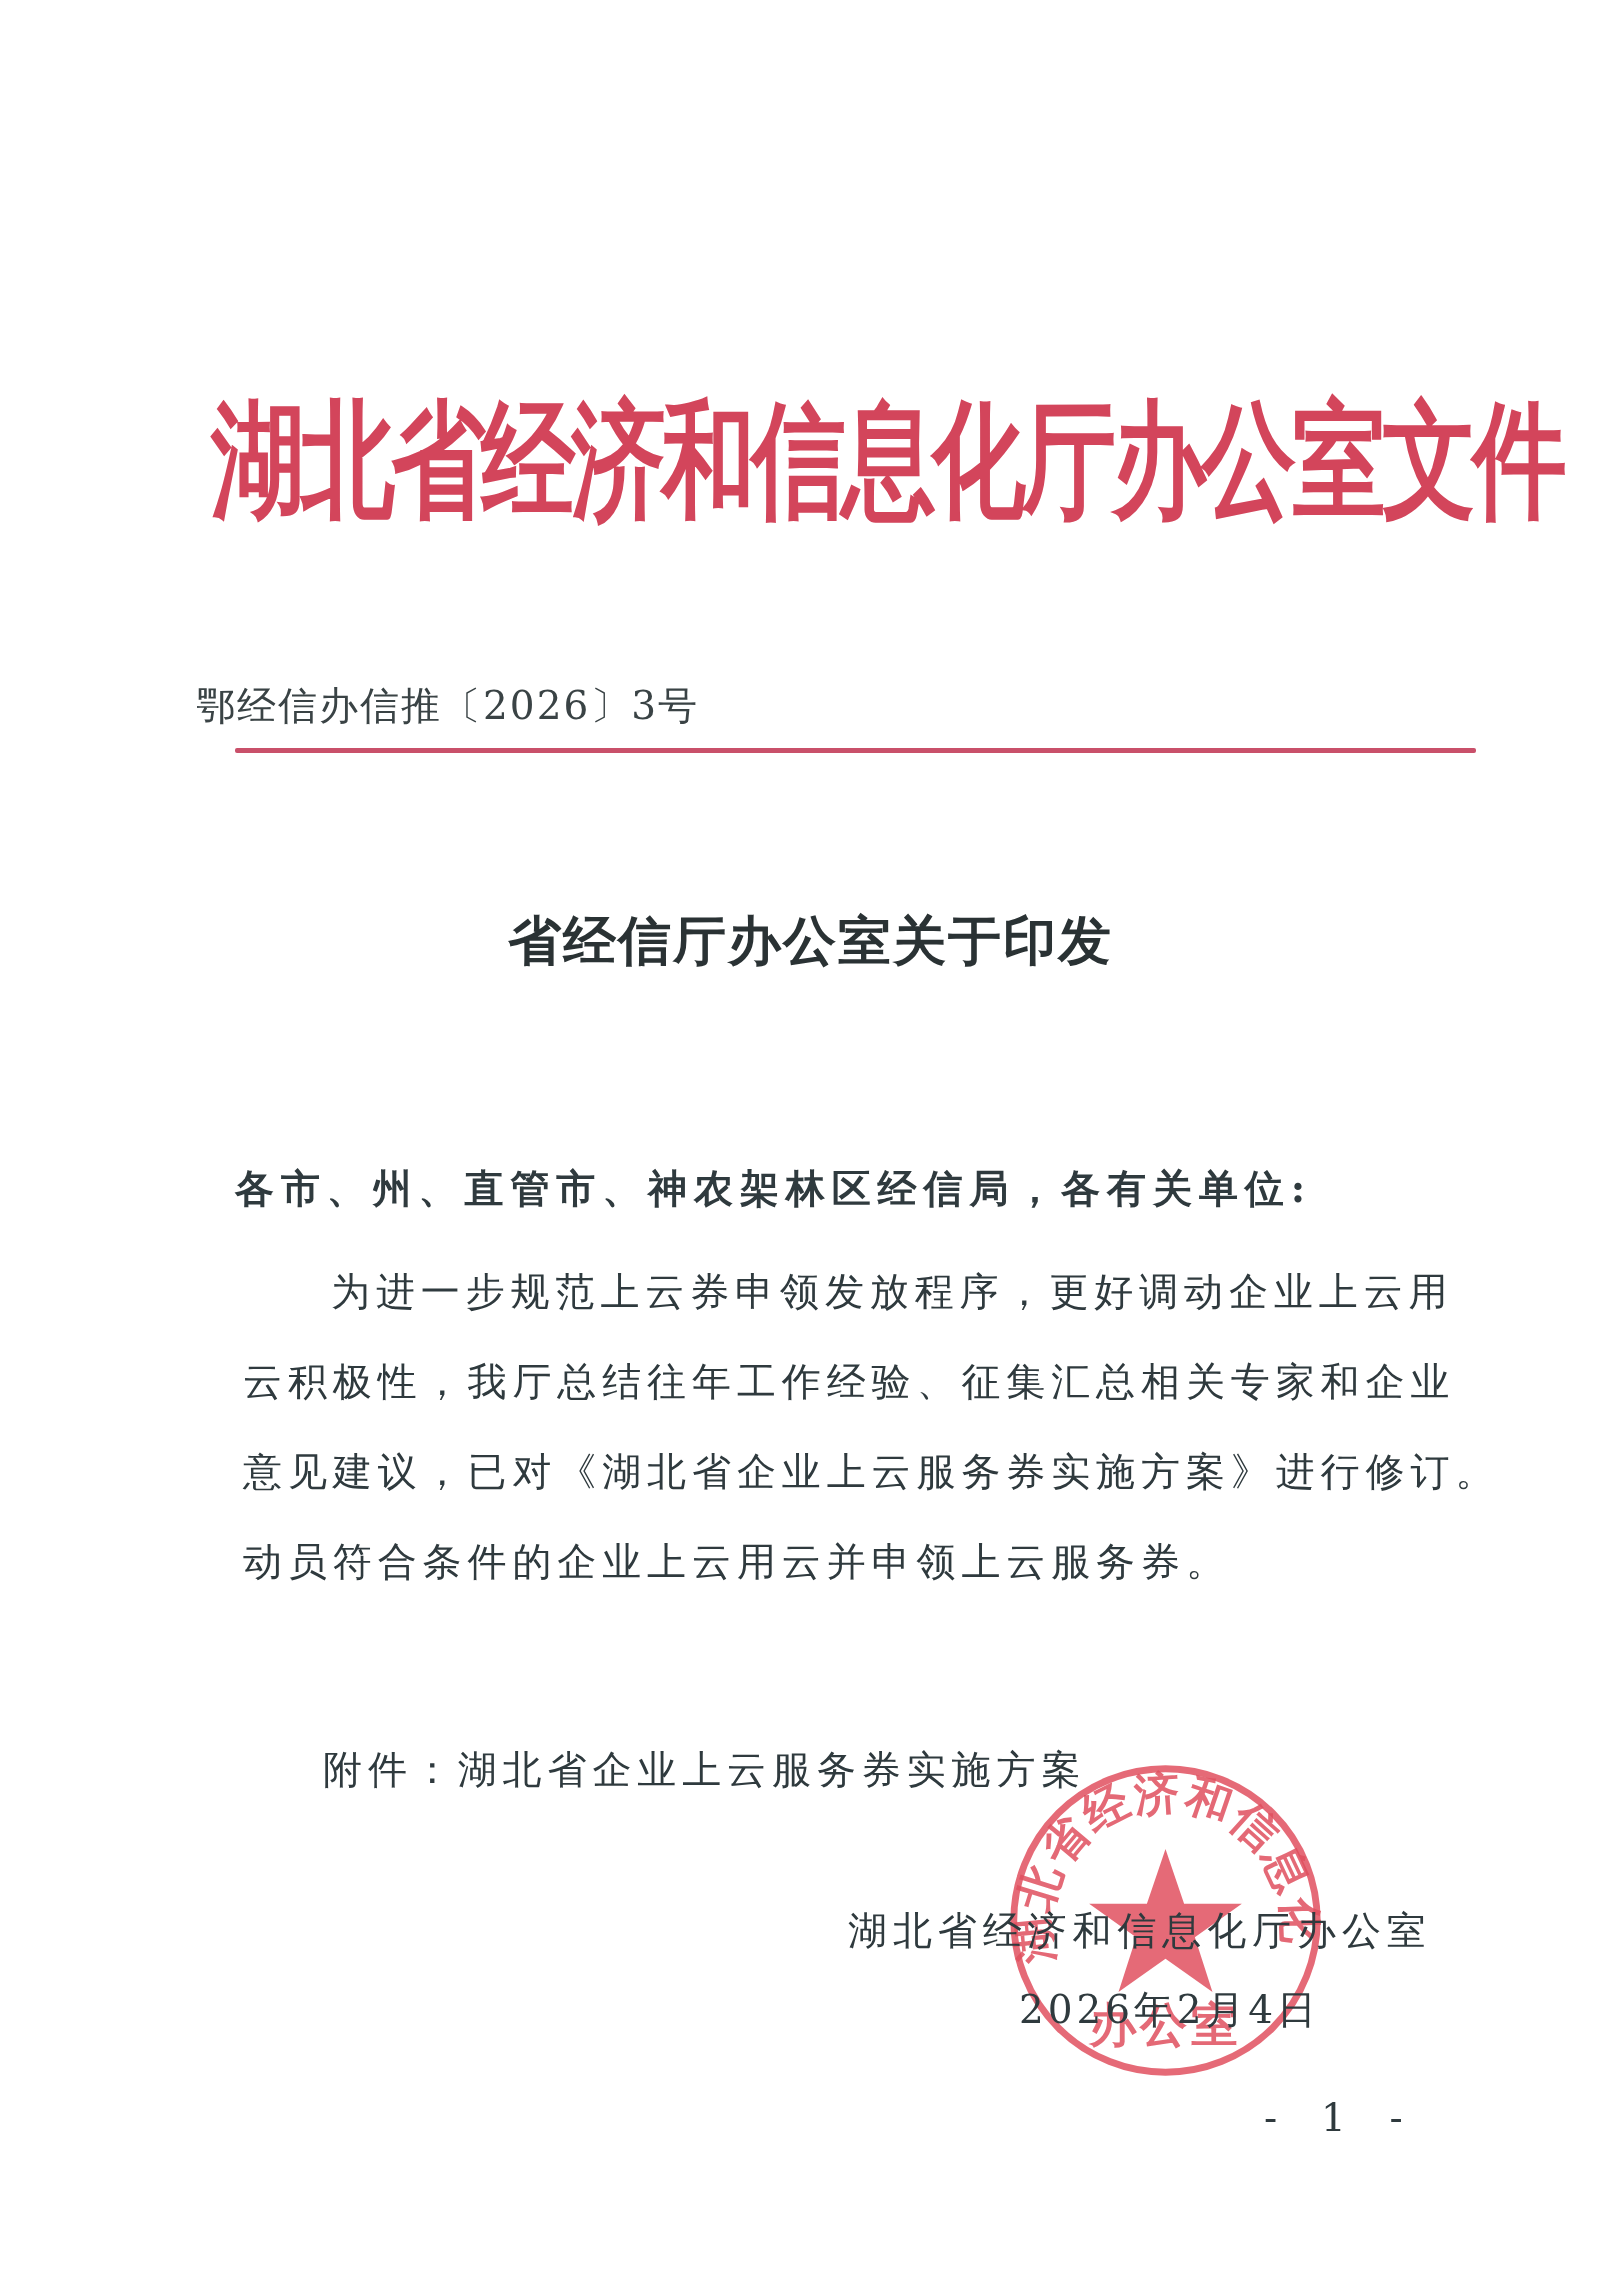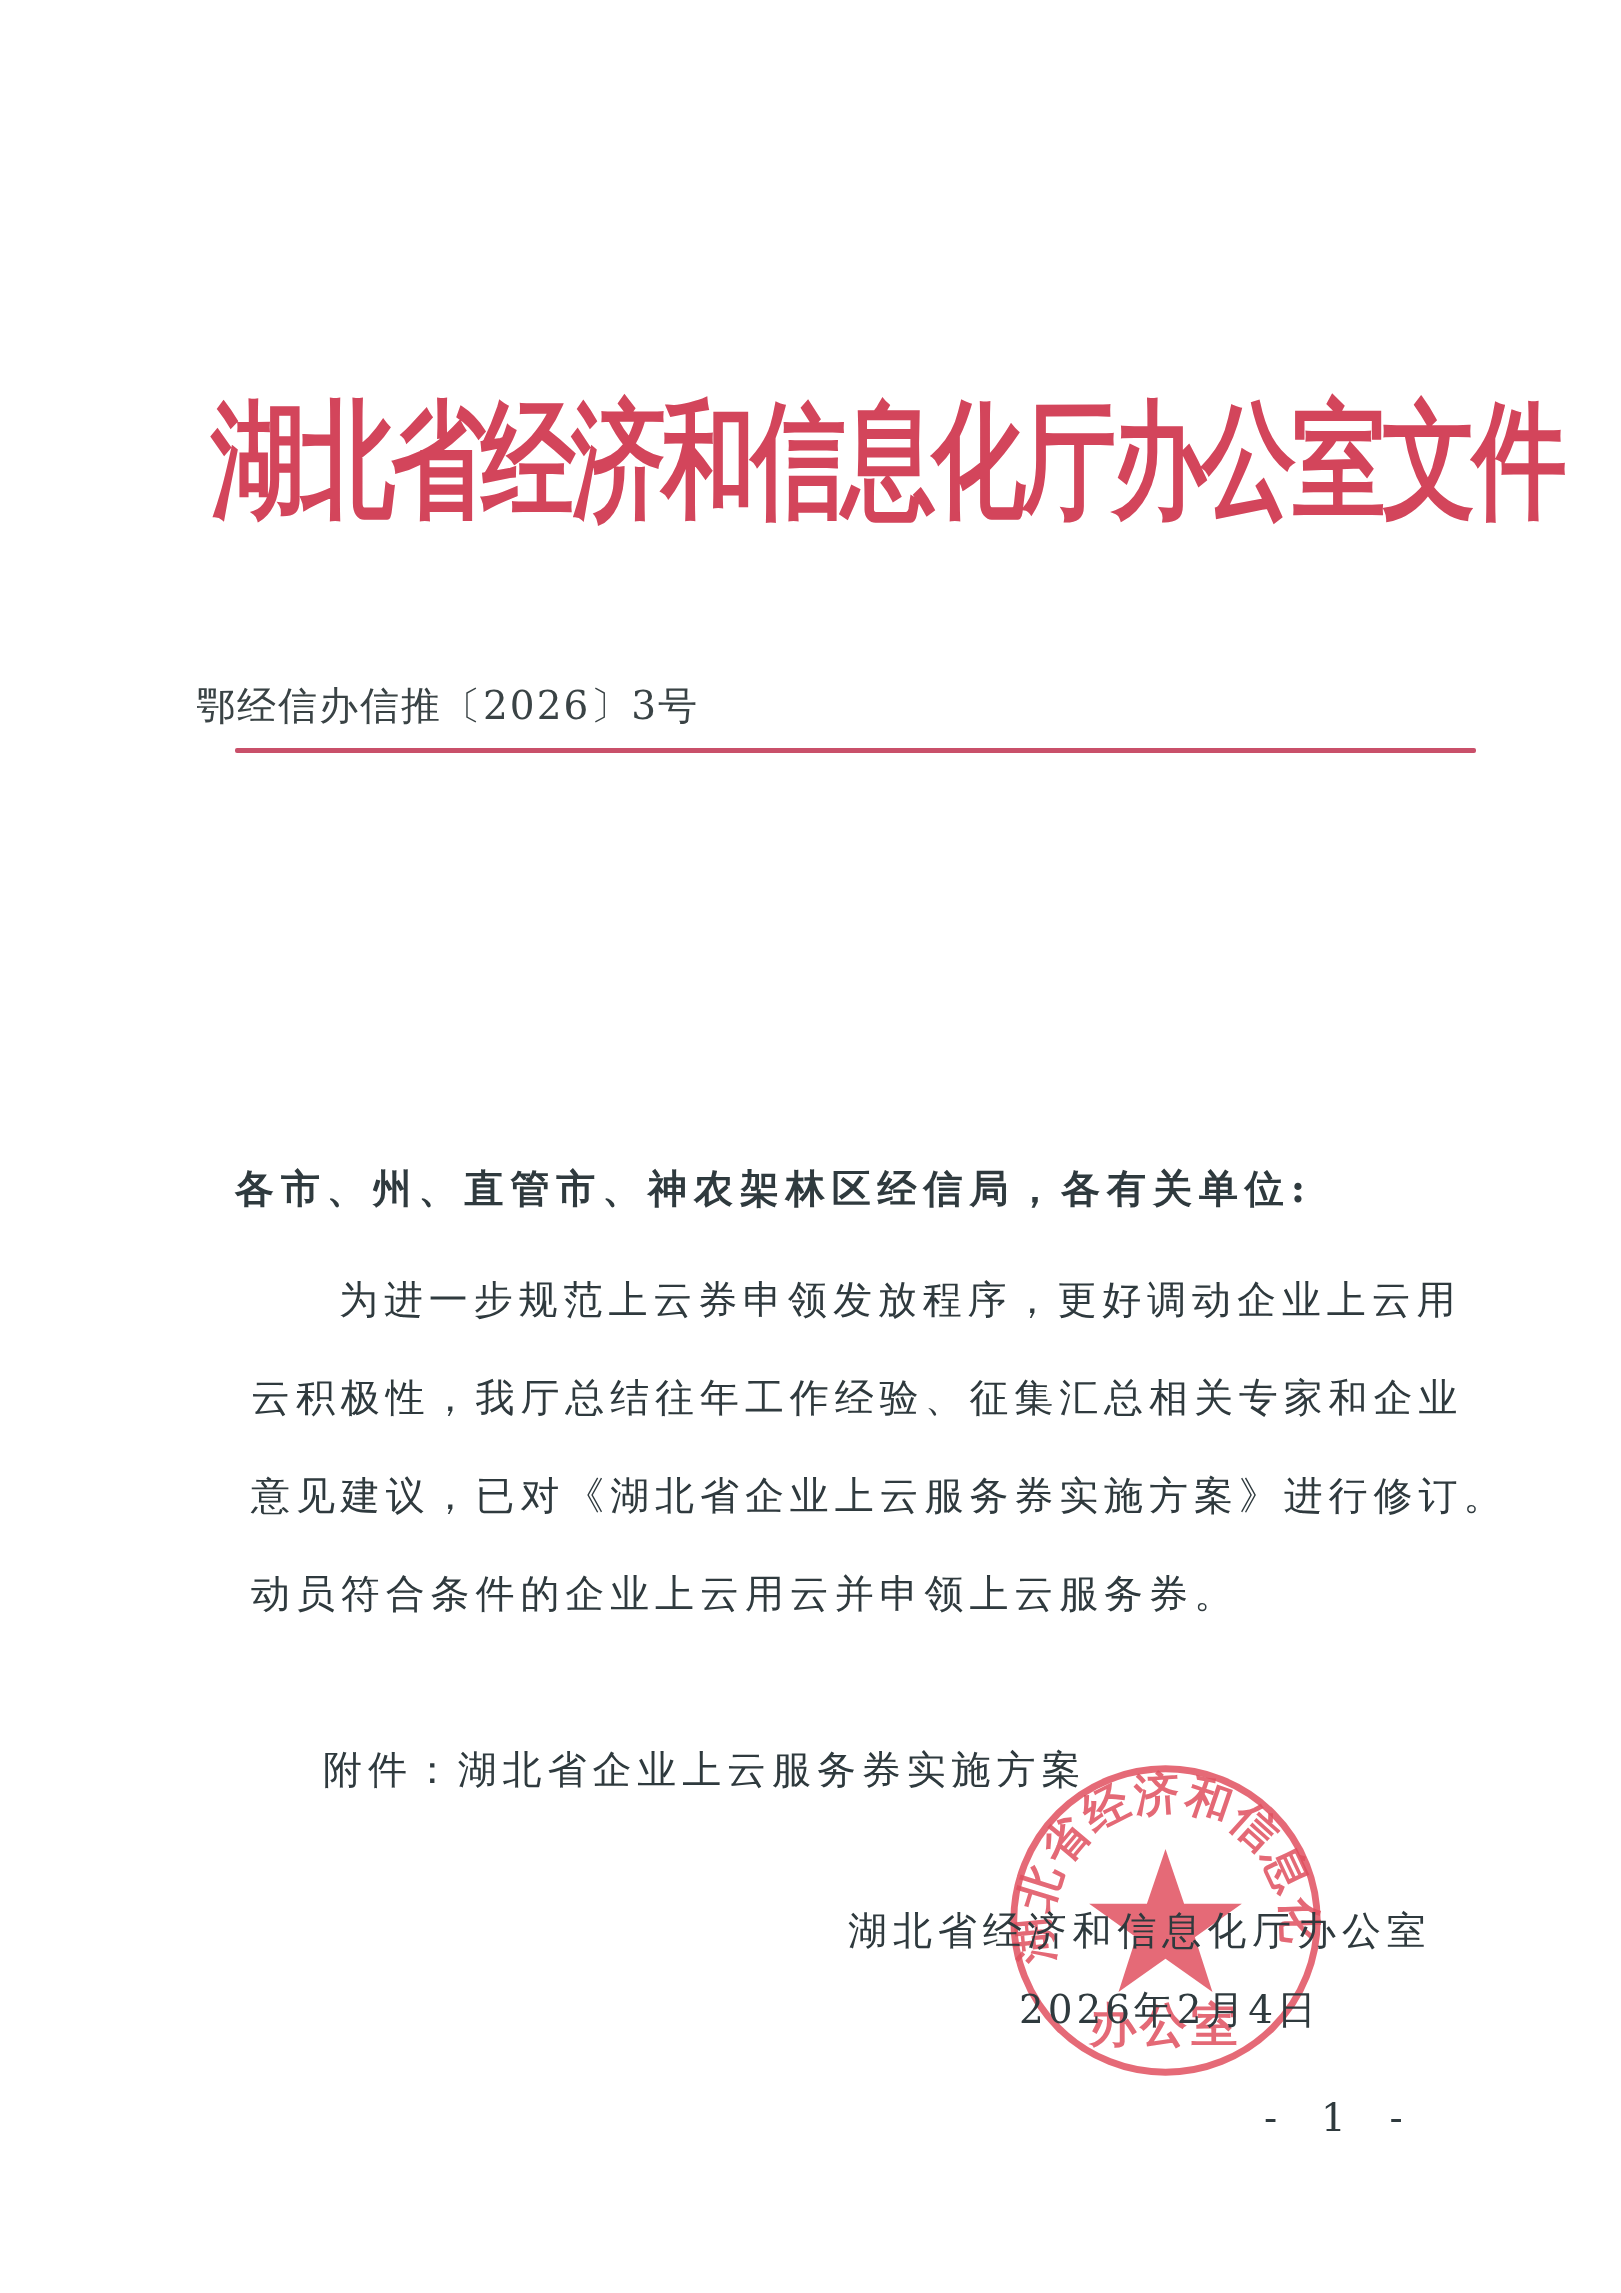--- a/index.html
+++ b/index.html
@@ -11,38 +11,39 @@
     font-size: 94px; letter-spacing: -3.9px; white-space: nowrap; line-height: 137px;
     transform: scaleY(1.35); transform-origin: left center; text-align: center; }
   .doc-number { left: 196px; top: 681px; width: 1229px; text-align: left;
     font-size: 39px; line-height: 49px; color: #3a4345; letter-spacing: 2px; }
   .red-rule { left: 235px; top: 748px; width: 1241px; height: 4.9px; background: #c9506a; border-radius: 2px; }
   .subject { left: 196px; top: 897px; width: 1229px; text-align: center;
     font-size: 53px; font-weight: bold; color: #2a3234; line-height: 86px; letter-spacing: 2px; }
   .subject .line2 { margin-left: -29px; }
   .addressee { left: 235px; top: 1164px; font-size: 39px; line-height: 49px; letter-spacing: 6.9px; white-space: nowrap; font-weight: bold; }
   .body-para { left: 235px; top: 1243px; width: 1196px; font-size: 39px; line-height: 82px; letter-spacing: 5.9px; }
-  .body-para p { margin: 16px; white-space: nowrap; }
+  .body-para p { margin: 8px; white-space: nowrap; }
   .body-para p.first { text-indent: 88px; }
   .attachment { left: 323px; top: 1745px; font-size: 39px; line-height: 49px; letter-spacing: 5.9px; white-space: nowrap; }
   .seal { left: 1004px; top: 1759px; width: 323px; height: 323px; }
   .signer { left: 848px; top: 1906px; font-size: 39px; line-height: 49px; letter-spacing: 5.9px; white-space: nowrap; z-index: 2; }
   .date { left: 1019px; top: 1985px; font-size: 39px; line-height: 49px; letter-spacing: 3.9px; white-space: nowrap; z-index: 2; }
   .page-number { left: 1264px; top: 2093px; font-size: 39px; line-height: 49px; letter-spacing: 15.7px; white-space: nowrap; }
 </style>
 </head>
 <body>
 
 <div class="abs header-title">湖北省经济和信息化厅办公室文件</div>
 
 <div class="abs doc-number">鄂经信办信推〔2026〕3号</div>
 
 <div class="abs red-rule"></div>
 
 <div class="abs subject">
+  <div>省经信厅办公室关于印发</div>
 </div>
 
 <div class="abs addressee">各市、州、直管市、神农架林区经信局，各有关单位:</div>
 
 <div class="abs body-para">
   <p class="first">为进一步规范上云券申领发放程序，更好调动企业上云用</p>
   <p>云积极性，我厅总结往年工作经验、征集汇总相关专家和企业</p>
   <p>意见建议，已对《湖北省企业上云服务券实施方案》进行修订。</p>
   <p>动员符合条件的企业上云用云并申领上云服务券。</p>
 </div>

